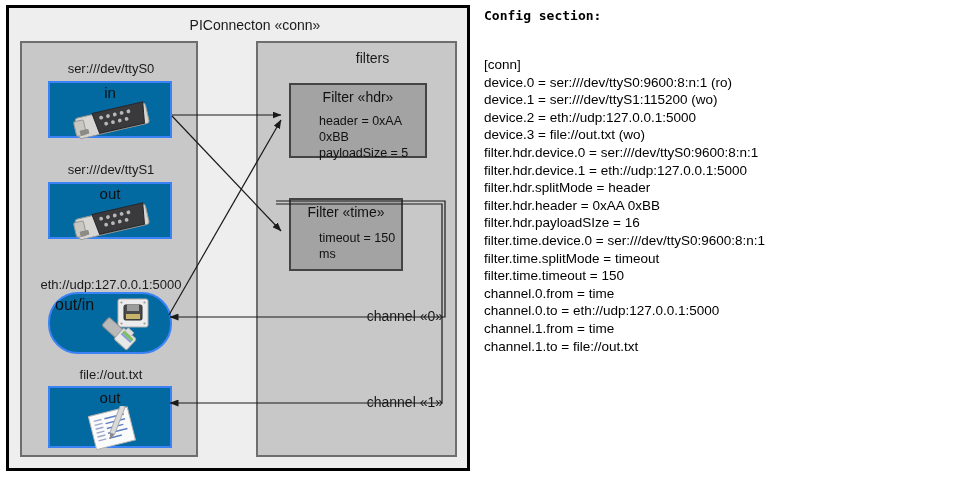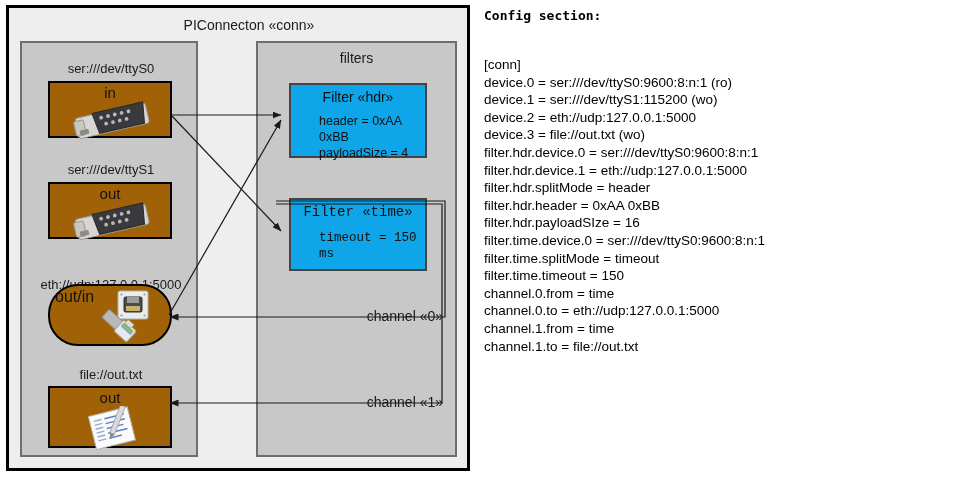--- a/index.html
+++ b/index.html
@@ -21,21 +21,21 @@
     left: 6px;
     top: 5px;
     width: 464px;
     height: 466px;
     background: #eeeeee;
     border: 3px solid #000000;
     box-sizing: border-box;
   }
   .diagram-title {
     position: absolute;
-    left: 11px;
+    left: 17px;
     top: 9px;
     width: 100%;
     text-align: center;
     font-size: 14px;
     color: #1a1a1a;
   }
 
   
   .panel {
     position: absolute;
@@ -56,38 +56,39 @@
     height: 416px;
   }
   .panel-title {
     position: absolute;
     left: 0;
     top: 7px;
     width: 100%;
     text-align: center;
     font-size: 14px;
     color: #1a1a1a;
+    padding-left: 16px;
   }
 
   
   .device-label {
     position: absolute;
     width: 178px;
     text-align: center;
     font-size: 13px;
     color: #1a1a1a;
     left: 0;
   }
   .device-box {
     position: absolute;
     left: 26px;
     width: 124px;
     height: 57px;
-    background: #a16207;
-    border: 2px solid #000000;
+    background: #0369a1;
+    border: 2px solid #3b82f6;
     box-sizing: border-box;
   }
   .device-box.eth-box { height: 62px; }
   .device-box.file-box { height: 62px; }
   .device-name {
     position: absolute;
     top: 1px;
     left: 0;
     width: 100%;
     text-align: center;
@@ -104,36 +105,35 @@
 
   
   .icon-wrap {
     position: absolute;
     pointer-events: none;
   }
 
   
   .filter-box {
     position: absolute;
-    background: #0ea5e9;
+    background: #a3a3a3;
     border: 2px solid #444444;
     box-sizing: border-box;
   }
   #filter-hdr {
     left: 31px;
     top: 40px;
     width: 138px;
     height: 75px;
   }
   #filter-time {
     left: 31px;
     top: 155px;
-    width: 138px;
+    width: 114px;
     height: 73px;
-    font-family: Liberation Mono, monospace;
   }
   .filter-title {
     position: absolute;
     top: 4px;
     left: 0;
     width: 100%;
     text-align: center;
     font-size: 14px;
     color: #111111;
   }
@@ -246,21 +246,21 @@
               <circle cx="51.5" cy="21" r="1.9"></circle>
                 <circle cx="58.5" cy="21" r="1.9"></circle>
             </g>
             <rect x="10" y="22" width="9" height="5" rx="1" fill="#8d8b86"></rect>
           </g>
         </svg>
       </span>
     </div>
 
     <div class="device-label" style="top:222px; font-size:13px;margin-top:12px;">eth://udp:127.0.0.1:5000</div>
-    <div class="device-box eth-box" style="top:241px;border-radius:30px;">
+    <div class="device-box eth-box" style="top:249px;border-radius:30px;">
       <div class="device-name left-name">out/in</div>
       <span class="icon-wrap" style="left:48px; top:3px;">
         <svg width="72" height="56" viewBox="0 0 72 56">
           <rect x="20" y="2" width="30" height="28" rx="2" fill="#ececec" stroke="#b0b0b0" stroke-width="1"></rect>
           <circle cx="23.5" cy="5.5" r="1.1" fill="#9a9a9a"></circle>
           <circle cx="46.5" cy="5.5" r="1.1" fill="#9a9a9a"></circle>
           <circle cx="23.5" cy="26.5" r="1.1" fill="#9a9a9a"></circle>
           <circle cx="46.5" cy="26.5" r="1.1" fill="#9a9a9a"></circle>
           <rect x="26" y="8" width="18" height="15" rx="1.5" fill="#4a4a4a" stroke="#2e2e2e" stroke-width="1"></rect>
           <rect x="29" y="8" width="12" height="6" fill="#9c9c9c"></rect>
@@ -308,21 +308,21 @@
     </div>
   </div>
 
   <div class="panel" id="filters-panel">
     <div class="panel-title">filters</div>
 
     <div class="filter-box" id="filter-hdr">
       <div class="filter-title">Filter «hdr»</div>
       <div class="filter-props">
         <div>header = 0xAA 0xBB</div>
-        <div>payloadSize = 4</div>
+        <div>payloadSize = 5</div>
       </div>
     </div>
 
     <div class="filter-box" id="filter-time">
       <div class="filter-title">Filter «time»</div>
       <div class="filter-props">
         <div>timeout = 150 ms</div>
       </div>
     </div>
 

